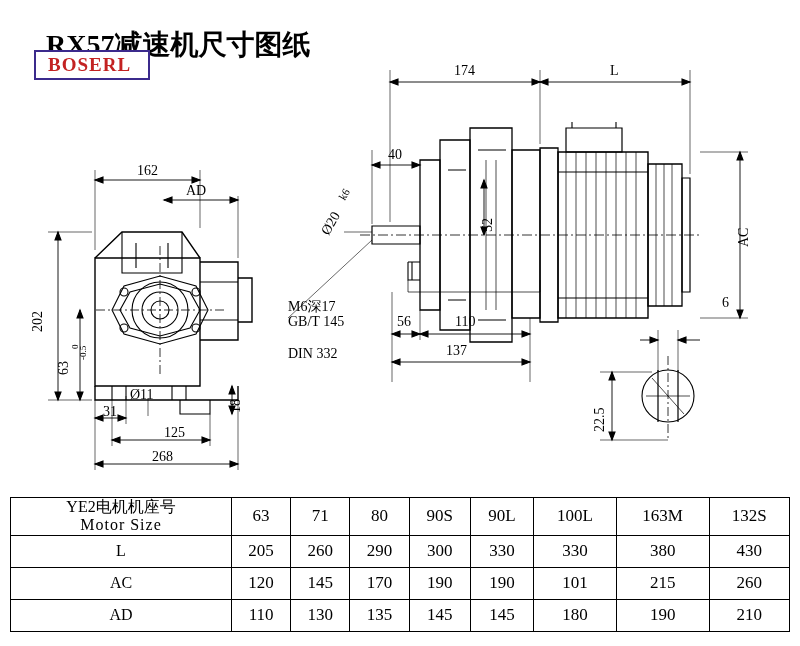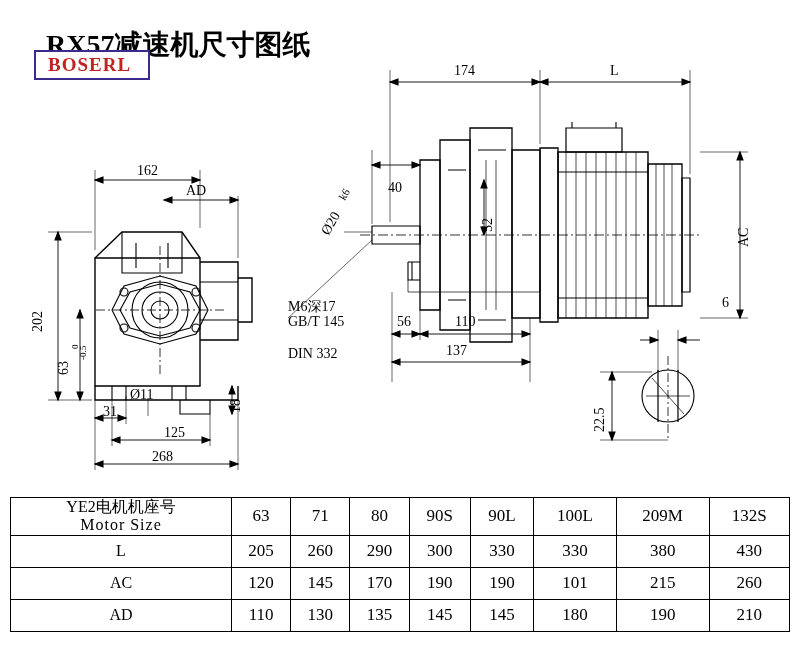--- a/index.html
+++ b/index.html
@@ -256,21 +256,21 @@
   <div class="lbl-s rot" style="left:70px;top:349px;transform:rotate(-90deg);font-size:9px;">0</div>
   <div class="lbl-s rot" style="left:78px;top:360px;transform:rotate(-90deg);font-size:9px;">-0.5</div>
   <div class="lbl" style="left:103px;top:404px;">31</div>
   <div class="lbl" style="left:130px;top:387px;">Ø11</div>
   <div class="lbl" style="left:143px;top:425px;margin-left:21px;">125</div>
   <div class="lbl" style="left:152px;top:449px;">268</div>
   <div class="lbl rot" style="left:228px;top:413px;transform:rotate(-90deg);">18</div>
 
   <div class="lbl" style="left:454px;top:63px;">174</div>
   <div class="lbl" style="left:610px;top:63px;">L</div>
-  <div class="lbl" style="left:388px;top:147px;margin-top:33px;">40</div>
+  <div class="lbl" style="left:388px;top:147px;">40</div>
   <div class="lbl rot" style="left:318px;top:230px;transform:rotate(-60deg);">Ø20</div>
   <div class="lbl-s rot" style="left:336px;top:196px;transform:rotate(-60deg);font-size:11px;">k6</div>
   <div class="lbl rot" style="left:480px;top:232px;transform:rotate(-90deg);">52</div>
   <div class="lbl rot" style="left:736px;top:247px;transform:rotate(-90deg);">AC</div>
   <div class="lbl" style="left:397px;top:314px;">56</div>
   <div class="lbl" style="left:455px;top:314px;">110</div>
   <div class="lbl" style="left:446px;top:343px;">137</div>
 
   <div class="lbl" style="left:288px;top:298px;">M6深17</div>
   <div class="lbl" style="left:288px;top:314px;">GB/T 145</div>
@@ -285,21 +285,21 @@
         <td class="first">
           <span class="cn">YE2电机机座号</span>
           <span class="en">Motor Size</span>
         </td>
         <td>63</td>
         <td>71</td>
         <td>80</td>
         <td>90S</td>
         <td>90L</td>
         <td>100L</td>
-        <td>209M</td>
+        <td>163M</td>
         <td>132S</td>
       </tr>
       <tr>
         <td class="first">L</td>
         <td>205</td>
         <td>260</td>
         <td>290</td>
         <td>300</td>
         <td>330</td>
         <td>330</td>

